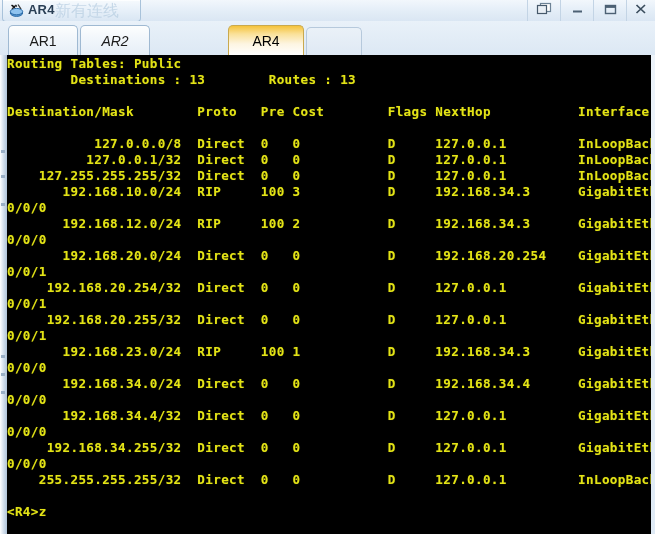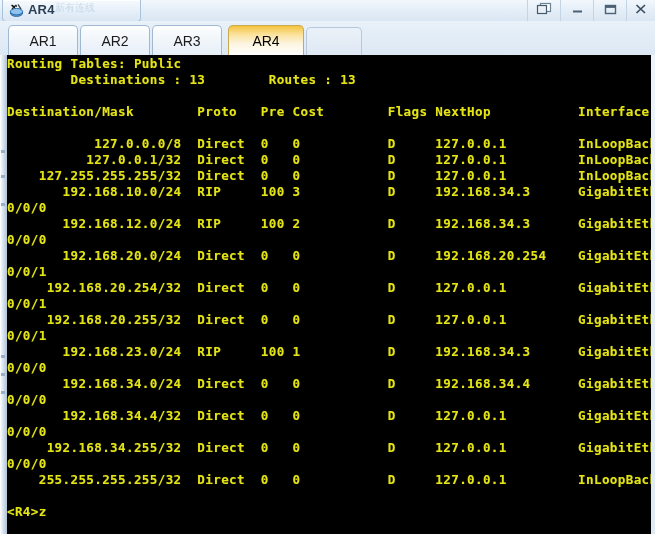--- a/index.html
+++ b/index.html
@@ -32,21 +32,21 @@
   #title-icon {
     position:absolute; left:6px; top:3px; width:16px; height:15px;
   }
   #title-text {
     position:absolute; left:25px; top:2px;
     font-size:13px; color:#2a3f55; font-weight:600;
     letter-spacing:.2px;
   }
   #title-watermark {
     position:absolute; left:52px; top:1px;
-    font-size:10px; color:#b9cfe2; font-weight:400;
+    font-size:16px; color:#b9cfe2; font-weight:400;
     opacity:.75; white-space:nowrap;
     font-family:"DejaVu Sans", sans-serif;
   }
   #win-controls {
     position:absolute; right:0; top:0; height:21px;
     display:flex; align-items:stretch;
   }
   .winbtn {
     width:32px; height:21px;
     display:flex; align-items:center; justify-content:center;
@@ -163,25 +163,22 @@
           </svg>
         </span>
       </div>
     </div>
   </div>
 
   <div id="tabstrip">
     <div class="tab" style="left:8px;   width:70px;">
         <span>AR1</span>
       </div>
-    <div class="tab" style="left:80px;  width:70px;">
+    <div class="tab" style="left:80px;  width:70px;font-style:italic;">
         <span>AR2</span>
-      </div>
-    <div class="tab" style="left:152px; width:70px;">
-        <span>AR3</span>
       </div>
     <div class="tab active" style="left:228px; width:76px;">
         <span>AR4</span>
       </div>
     <div class="tab ghost" style="left:306px; width:56px; top:6px; height:28px;"></div>
   </div>
 
   <div id="leftrail">
     <div class="nub" style="top:95px;"></div>
     <div class="nub" style="top:120px;"></div>

